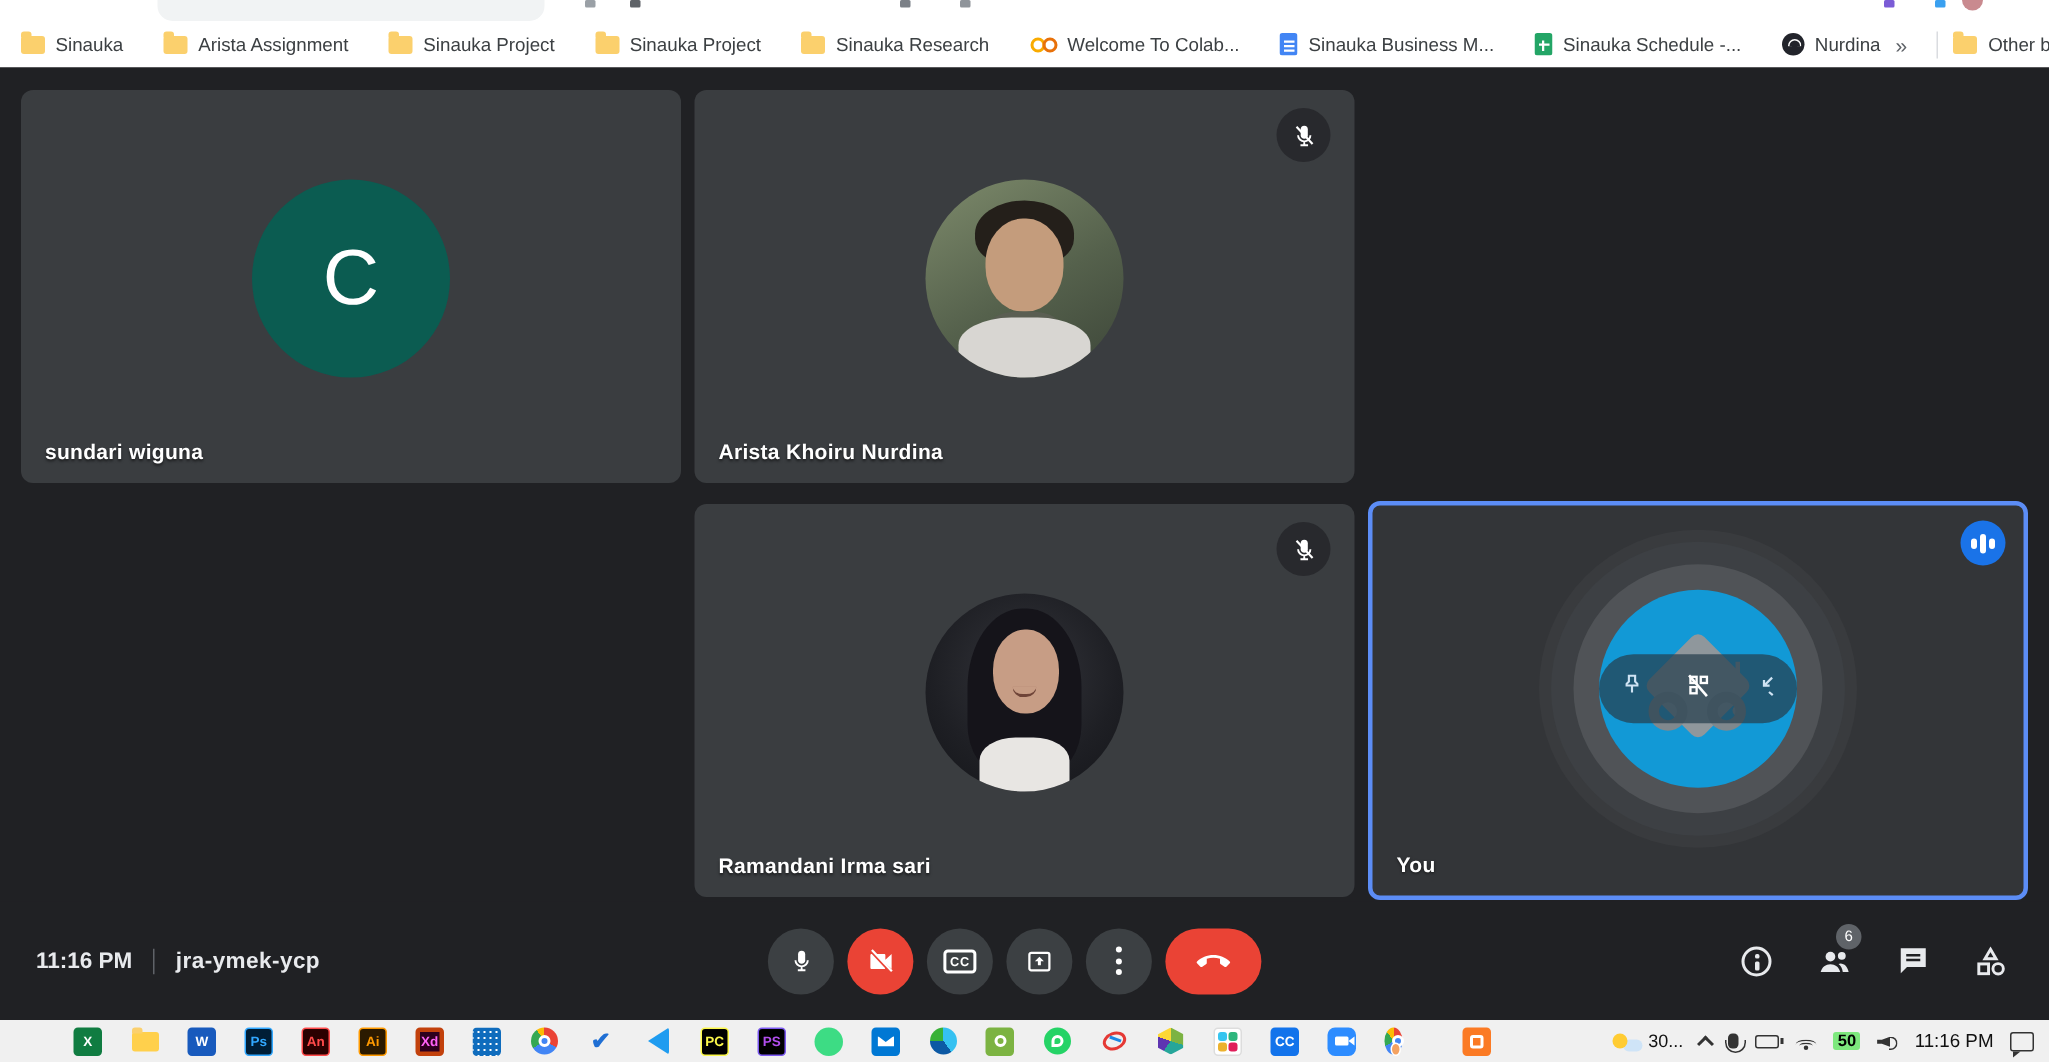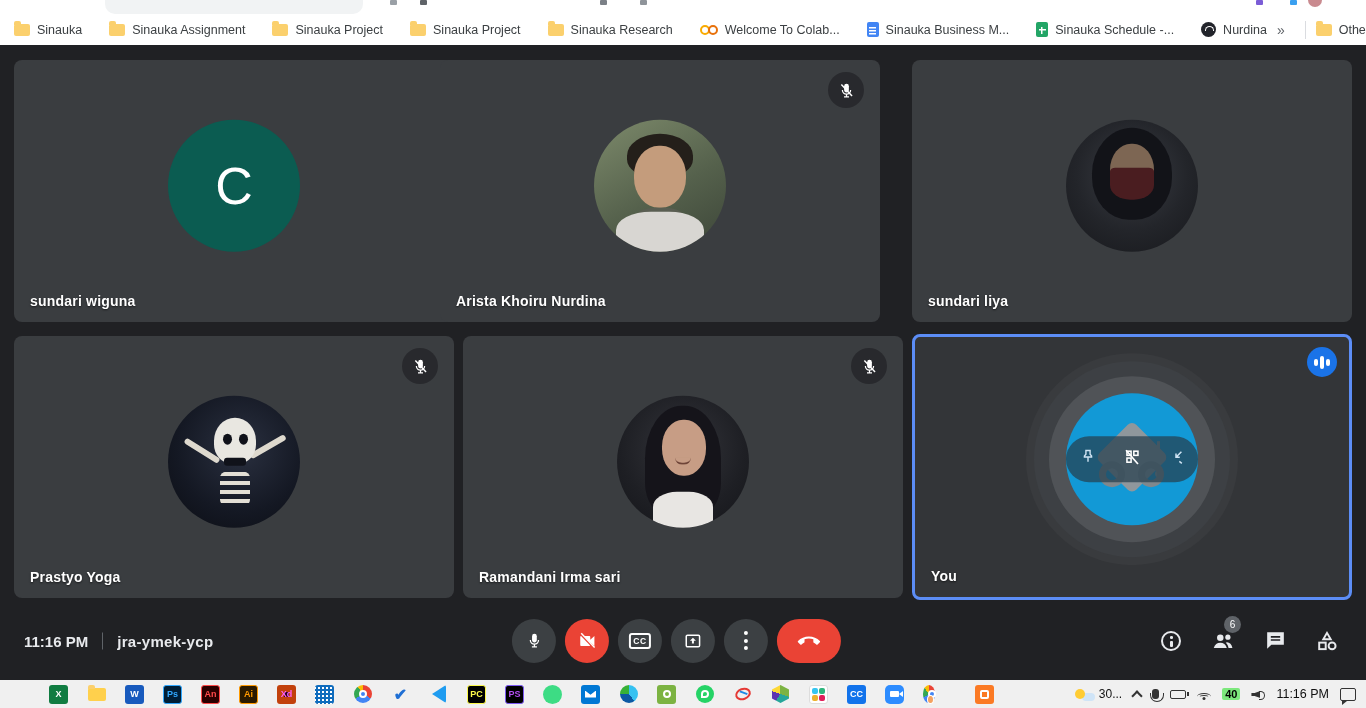--- a/index.html
+++ b/index.html
@@ -35,21 +35,21 @@
   .invision-glyph::before { content:""; position:absolute; left:4px; top:4px; width:7px; height:4px;
      border:1.6px solid #fff; border-bottom:none; border-radius:7px 7px 0 0; }
   .bm-overflow { margin-left:auto; display:flex; align-items:center; }
   .chevrons { color:#5f6368; font-size:14px; padding:0 10px; cursor:pointer; }
   .bm-divider { width:1px; height:18px; background:#dadce0; margin:0 10px; }
 
   
   #meet { position:absolute; left:0; top:45px; width:1366px; height:635px; background:#202124; }
   .tile { position:absolute; width:440px; height:262px; background:#3a3d40; border-radius:8px; overflow:hidden; }
   .t1 { left:14px;  top:15px; }
-  .t2 { left:440px; top:15px; }
+  .t2 { left:463px; top:15px; }
   .t3 { left:912px; top:15px; }
   .t4 { left:14px;  top:291px; }
   .t5 { left:463px; top:291px; }
   .t6 { left:912px; top:289px; height:266px; border:3px solid #5c8df6; background:#333538; }
   .tile-name { position:absolute; left:16px; bottom:13px; color:#fff; font-size:14px; font-weight:700;
                letter-spacing:.2px; text-shadow:0 1px 2px rgba(0,0,0,.6); z-index:5; }
   .mute-badge { position:absolute; top:12px; right:16px; width:36px; height:36px; border-radius:50%;
                 background:rgba(25,26,29,.55); display:flex; align-items:center; justify-content:center; z-index:5; }
   .audio-badge { position:absolute; top:10px; right:12px; width:30px; height:30px; border-radius:50%;
                  background:#1a73e8; display:flex; align-items:center; justify-content:center; gap:2.5px; z-index:6; }
@@ -191,21 +191,21 @@
     <span class="speck" style="left:1308px;width:14px;height:7px;border-radius:0 0 8px 8px;background:#c98a8f"></span>
   </div>
 
   <div id="bookmarks">
     <div class="bm-item">
       <span class="folder-glyph"></span>
       <span>Sinauka</span>
     </div>
     <div class="bm-item">
       <span class="folder-glyph"></span>
-      <span>Sinauka Assignment</span>
+      <span>Arista Assignment</span>
     </div>
     <div class="bm-item">
       <span class="folder-glyph"></span>
       <span>Sinauka Project</span>
     </div>
     <div class="bm-item">
       <span class="folder-glyph"></span>
       <span>Sinauka Project</span>
     </div>
     <div class="bm-item">
@@ -258,48 +258,21 @@
       <div class="mute-badge">
         <svg width="19" height="19" viewBox="0 0 24 24">
           <path fill="#fff" d="M12 14.5c1.66 0 3-1.34 3-3v-5a3 3 0 0 0-6 0v5c0 1.66 1.34 3 3 3z"></path>
           <path fill="none" stroke="#fff" stroke-width="1.6" d="M6.8 11.5a5.2 5.2 0 0 0 10.4 0M12 16.7V20M8.8 20h6.4"></path>
           <path stroke="#fff" stroke-width="1.8" d="M5.5 4.5l13.5 14.5"></path>
         </svg>
       </div>
       <span class="tile-name">Arista Khoiru Nurdina</span>
     </div>
 
-    <div class="tile t3">
-      <div class="avatar photo-sundari">
-        <i class="ph hijab"></i>
-        <i class="ph face"></i>
-        <i class="ph mask"></i>
-      </div>
-      <span class="tile-name">sundari liya</span>
-    </div>
-
-    <div class="tile t4">
-      <div class="avatar photo-prastyo">
-        <i class="ph arm1"></i>
-        <i class="ph arm2"></i>
-        <i class="ph skull"></i>
-        <i class="ph eye1"></i>
-        <i class="ph eye2"></i>
-        <i class="ph jaw"></i>
-        <i class="ph ribs"></i>
-      </div>
-      <div class="mute-badge">
-        <svg width="19" height="19" viewBox="0 0 24 24">
-          <path fill="#fff" d="M12 14.5c1.66 0 3-1.34 3-3v-5a3 3 0 0 0-6 0v5c0 1.66 1.34 3 3 3z"></path>
-          <path fill="none" stroke="#fff" stroke-width="1.6" d="M6.8 11.5a5.2 5.2 0 0 0 10.4 0M12 16.7V20M8.8 20h6.4"></path>
-          <path stroke="#fff" stroke-width="1.8" d="M5.5 4.5l13.5 14.5"></path>
-        </svg>
-      </div>
-      <span class="tile-name">Prastyo Yoga</span>
-    </div>
+
 
     <div class="tile t5">
       <div class="avatar photo-rama">
         <i class="ph hair"></i>
         <i class="ph face"></i>
         <i class="ph smile"></i>
         <i class="ph shirt"></i>
       </div>
       <div class="mute-badge">
         <svg width="19" height="19" viewBox="0 0 24 24">
@@ -436,21 +409,21 @@
           <i></i>
         </span>
       <span class="app sq" style="background:#107c41;color:#fff">X</span>
       <span class="app">
           <span class="folder-glyph" style="width:18px;height:13px;background:#ffd04c"></span>
         </span>
       <span class="app sq" style="background:#185abd;color:#fff">W</span>
       <span class="app sq" style="background:#001e36;color:#31a8ff;border:1px solid #31a8ff">Ps</span>
       <span class="app sq" style="background:#2b0000;color:#ff4a4a;border:1px solid #ff4a4a">An</span>
       <span class="app sq" style="background:#2b1a00;color:#ff9a00;border:1px solid #ff9a00">Ai</span>
-      <span class="app sq" style="background:#2e001e;color:#ff61f6;border:7px solid #c2410c">Xd</span>
+      <span class="app sq" style="background:#2e001e;color:#ff61f6;border:3px solid #c2410c">Xd</span>
       <span class="app sq" style="background:#0f6cbd;background-image:radial-gradient(#fff 1px,transparent 1px);background-size:4px 4px;background-position:2px 5px"></span>
       <span class="app">
           <span class="chrome-ball"></span>
         </span>
       <span class="app" style="color:#1f6fd4;font-size:16px">✔</span>
       <span class="app">
           <span class="vscode-tri"></span>
         </span>
       <span class="app sq" style="background:#000;color:#fcf84a;border:1px solid #fcf84a">PC</span>
       <span class="app sq" style="background:#000;color:#b24eee;border:1px solid #7c59f2">PS</span>
@@ -507,20 +480,20 @@
         <span>30...</span>
       </span>
       <span class="chev-up"></span>
       <span class="tray-mic"></span>
       <span class="battery"></span>
       <span class="wifi">
           <i></i>
           <i></i>
           <i></i>
         </span>
-      <span class="batt40">40</span>
+      <span class="batt40">50</span>
       <span class="speaker"></span>
       <span class="tray-clock">11:16 PM</span>
       <span class="notif"></span>
     </div>
   </div>
 
 </div>
 
 </body></html>

